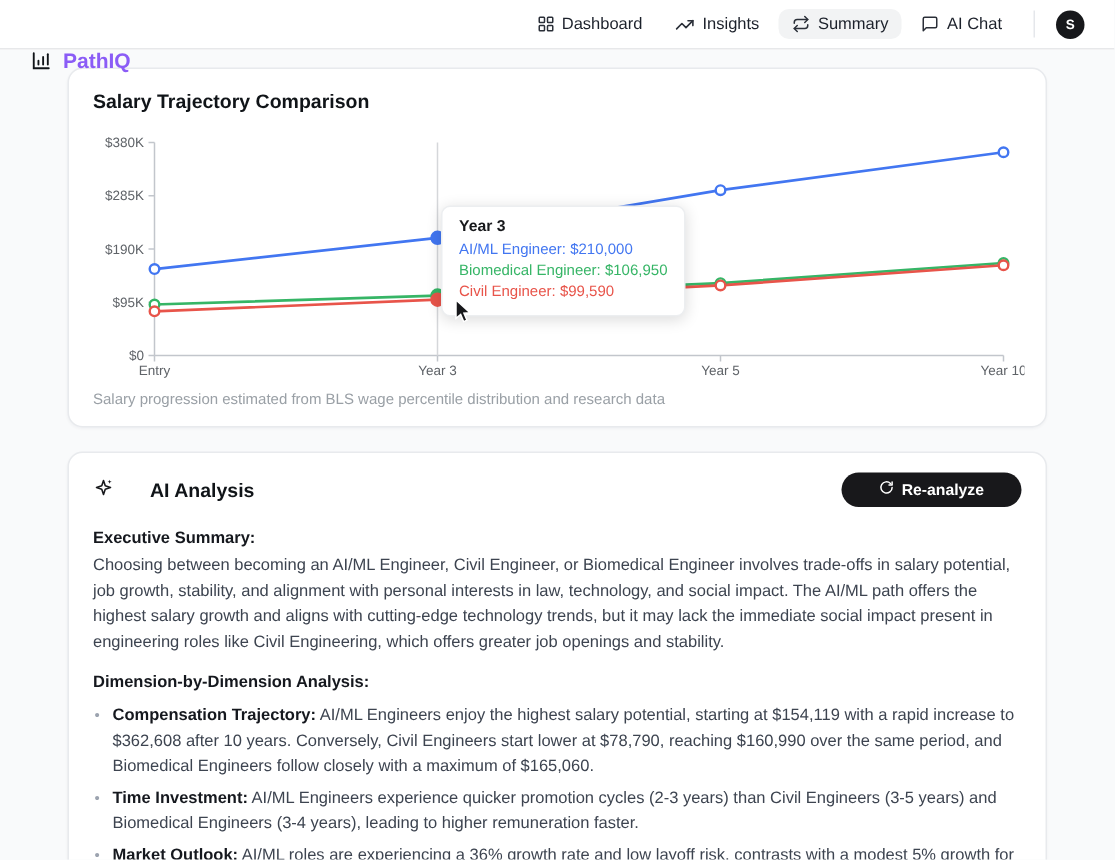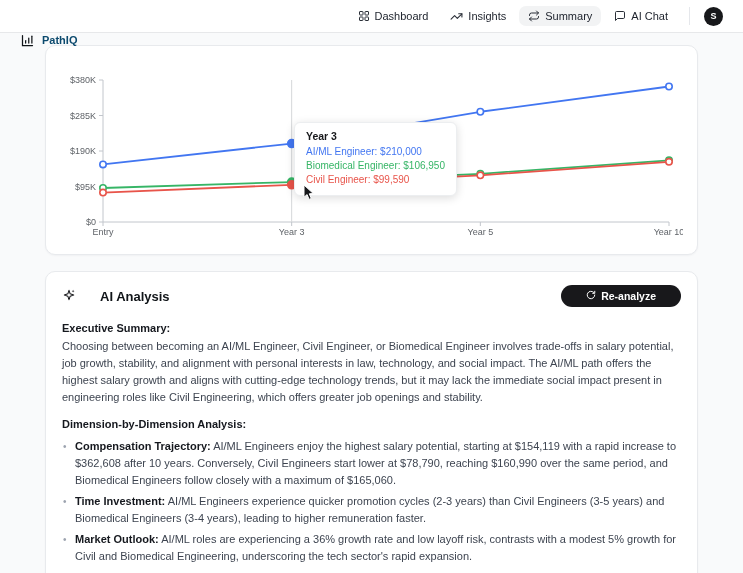--- a/index.html
+++ b/index.html
@@ -7,21 +7,21 @@
   body {
     font-family:"Liberation Sans","DejaVu Sans",sans-serif;
     background:#f9fafb; color:#1f2430; font-size:11px;
   }
   
   .topbar{
     height:33px; background:#fff; border-bottom:1px solid #e7e8ea;
     display:flex; align-items:center; justify-content:space-between;
     padding:0 20px;
   }
-  .brand{ display:flex; align-items:center; gap:7px; font-size:11px; font-weight:700; color:#0c4a6e;margin-top:48px;}
+  .brand{ display:flex; align-items:center; gap:7px; font-size:14px; font-weight:700; color:#8b5cf6;margin-top:48px;}
   .brand svg{ display:block; }
   .nav{ display:flex; align-items:center; gap:4px;justify-content:flex-end; }
   .nav-item{
     display:flex; align-items:center; gap:5px; padding:4px 9px;
     font-size:11px; font-weight:500; color:#1c212b; border-radius:7px; cursor:pointer;
   }
   .nav-item.active{ background:#f2f3f4; }
   .nav-item svg{ display:block; stroke:#2a2f38; }
   .nav-divider{ width:1px; height:18px; background:#e5e7eb; margin:0 10px 0 8px; }
   .avatar{
@@ -122,20 +122,21 @@
       <span>AI Chat</span>
     </div>
     <div class="nav-divider"></div>
     <div class="avatar">S</div>
   </nav>
 </header>
 
 <div class="main">
 
   <section class="card chart-card">
+    <h2 class="card-title">Salary Trajectory Comparison</h2>
     <div class="chart-wrap">
       <svg class="chart" id="chart-svg" width="621" height="168">
           <line x1="41" y1="8" x2="41" y2="150" stroke="#c2c6cc" stroke-width="1"></line>
           <line x1="41" y1="150" x2="607" y2="150" stroke="#c2c6cc" stroke-width="1"></line>
           <line x1="37" y1="150" x2="41" y2="150" stroke="#c2c6cc" stroke-width="1"></line>
           <text x="34" y="153" text-anchor="end" font-size="9" fill="#5f6368" font-family="Liberation Sans, sans-serif">$0</text>
           <line x1="37" y1="114.5" x2="41" y2="114.5" stroke="#c2c6cc" stroke-width="1"></line>
           <text x="34" y="117.5" text-anchor="end" font-size="9" fill="#5f6368" font-family="Liberation Sans, sans-serif">$95K</text>
           <line x1="37" y1="79" x2="41" y2="79" stroke="#c2c6cc" stroke-width="1"></line>
           <text x="34" y="82" text-anchor="end" font-size="9" fill="#5f6368" font-family="Liberation Sans, sans-serif">$190K</text>
@@ -173,20 +174,21 @@
         <div class="tt-row" style="color: rgb(66, 118, 241);">AI/ML Engineer: $210,000</div>
         <div class="tt-row" style="color: rgb(54, 181, 102);">Biomedical Engineer: $106,950</div>
         <div class="tt-row" style="color: rgb(232, 84, 74);">Civil Engineer: $99,590</div>
       </div>
       <div class="cursor">
         <svg width="12" height="17" viewBox="0 0 12 17">
           <path d="M1 1 L1 13.2 L4.1 10.6 L6.1 15.4 L8.3 14.4 L6.3 9.8 L10.3 9.5 Z" fill="#17181b" stroke="#ffffff" stroke-width="1"></path>
         </svg>
       </div>
     </div>
+    <p class="chart-caption">Salary progression estimated from BLS wage percentile distribution and research data</p>
   </section>
 
   <section class="card analysis-card">
     <div class="analysis-head">
       <div class="analysis-title">
         <span>
           <svg width="14" height="14" viewBox="0 0 24 24" fill="none" stroke="#17181b" stroke-width="1.8" stroke-linejoin="round">
             <path d="M12 4 L14 10 L20 12 L14 14 L12 20 L10 14 L4 12 L10 10 Z"></path>
             <path d="M19 3 L19.6 4.8 L21.4 5.4 L19.6 6 L19 7.8 L18.4 6 L16.6 5.4 L18.4 4.8 Z" fill="#17181b" stroke="none"></path>
           </svg>

